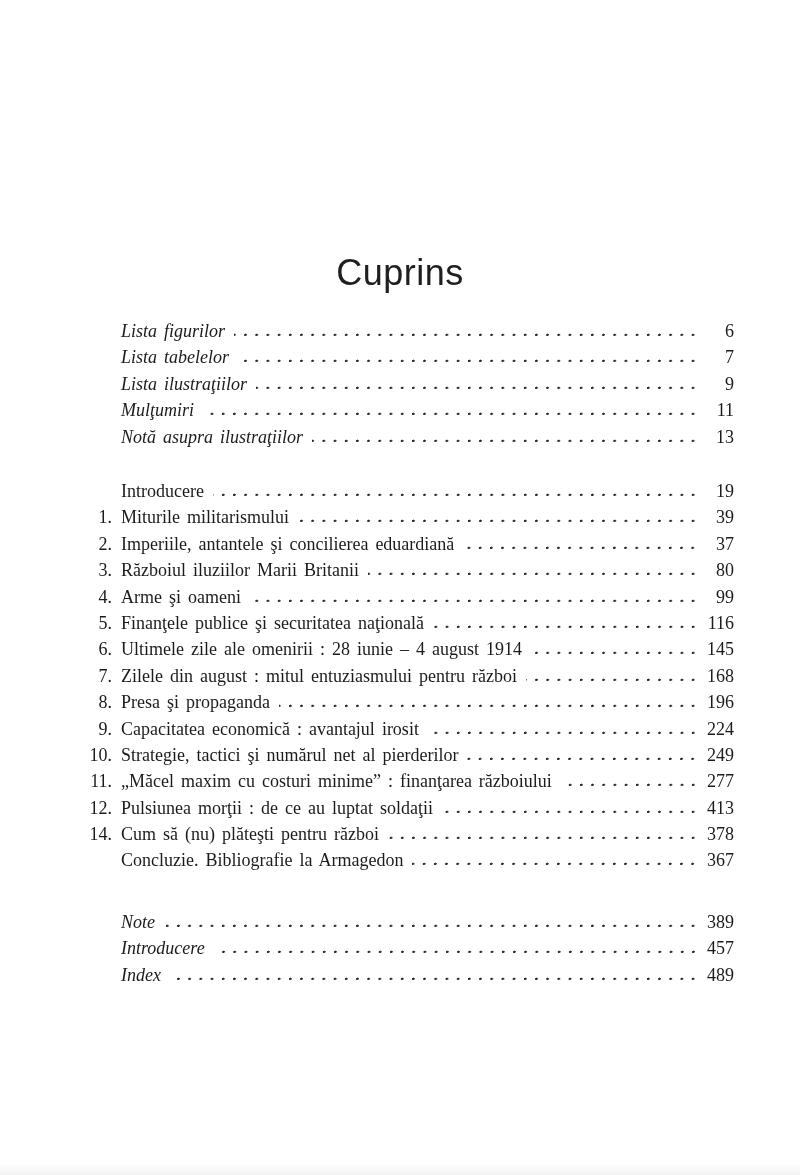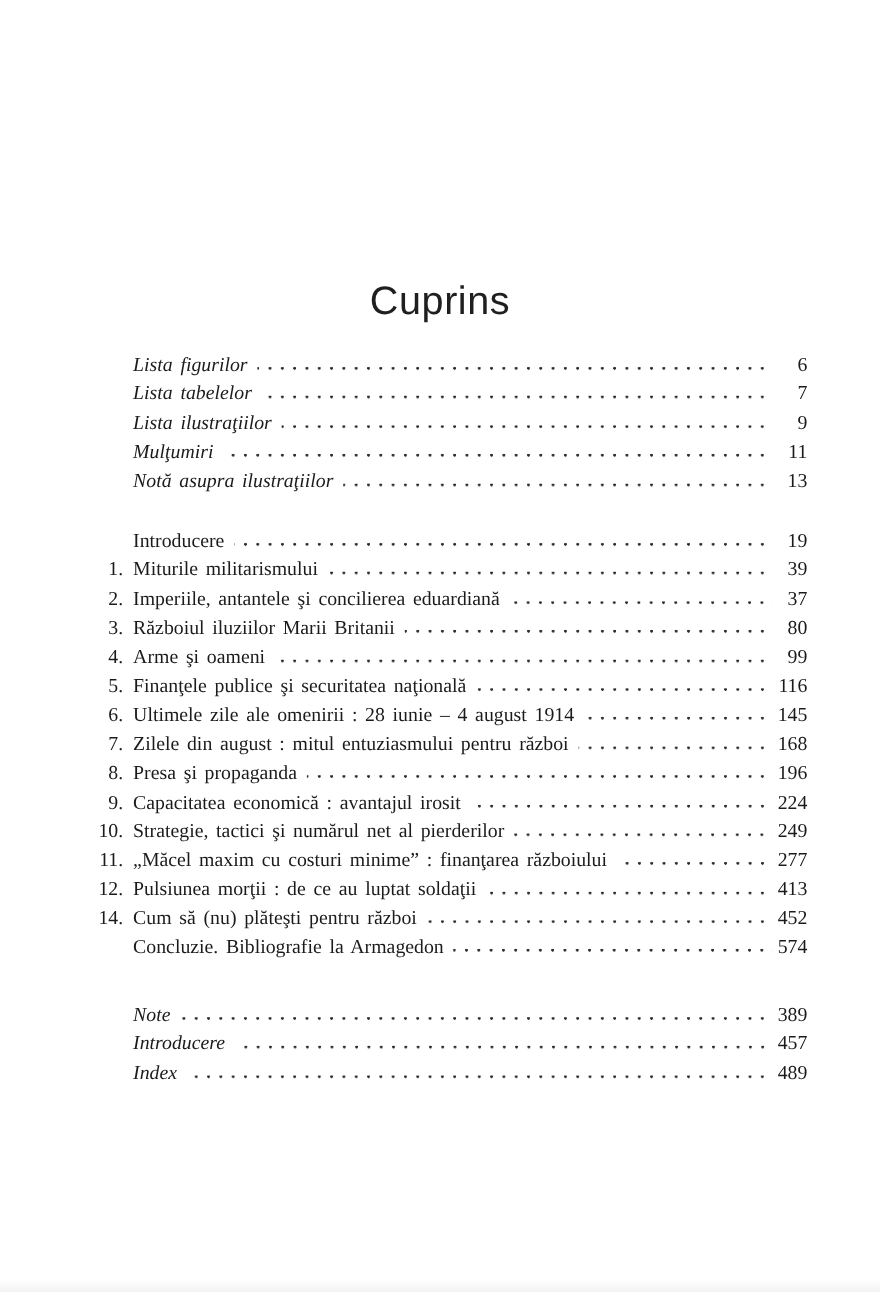--- a/index.html
+++ b/index.html
@@ -194,27 +194,27 @@
     <div class="row">
       <span class="num">12.</span>
       <span class="title">Pulsiunea morţii : de ce au luptat soldaţii</span>
       <span class="leader"></span>
       <span class="page-num">413</span>
     </div>
     <div class="row">
       <span class="num">14.</span>
       <span class="title">Cum să (nu) plăteşti pentru război</span>
       <span class="leader"></span>
-      <span class="page-num">452</span>
+      <span class="page-num">378</span>
     </div>
     <div class="row">
       <span class="num"></span>
       <span class="title">Concluzie. Bibliografie la Armagedon</span>
       <span class="leader"></span>
-      <span class="page-num">574</span>
+      <span class="page-num">367</span>
     </div>
   </section>
 
 <section id="back-matter" class="toc-section italic-section">
     <div class="row">
       <span class="num"></span>
       <span class="title">Note</span>
       <span class="leader"></span>
       <span class="page-num">389</span>
     </div>

